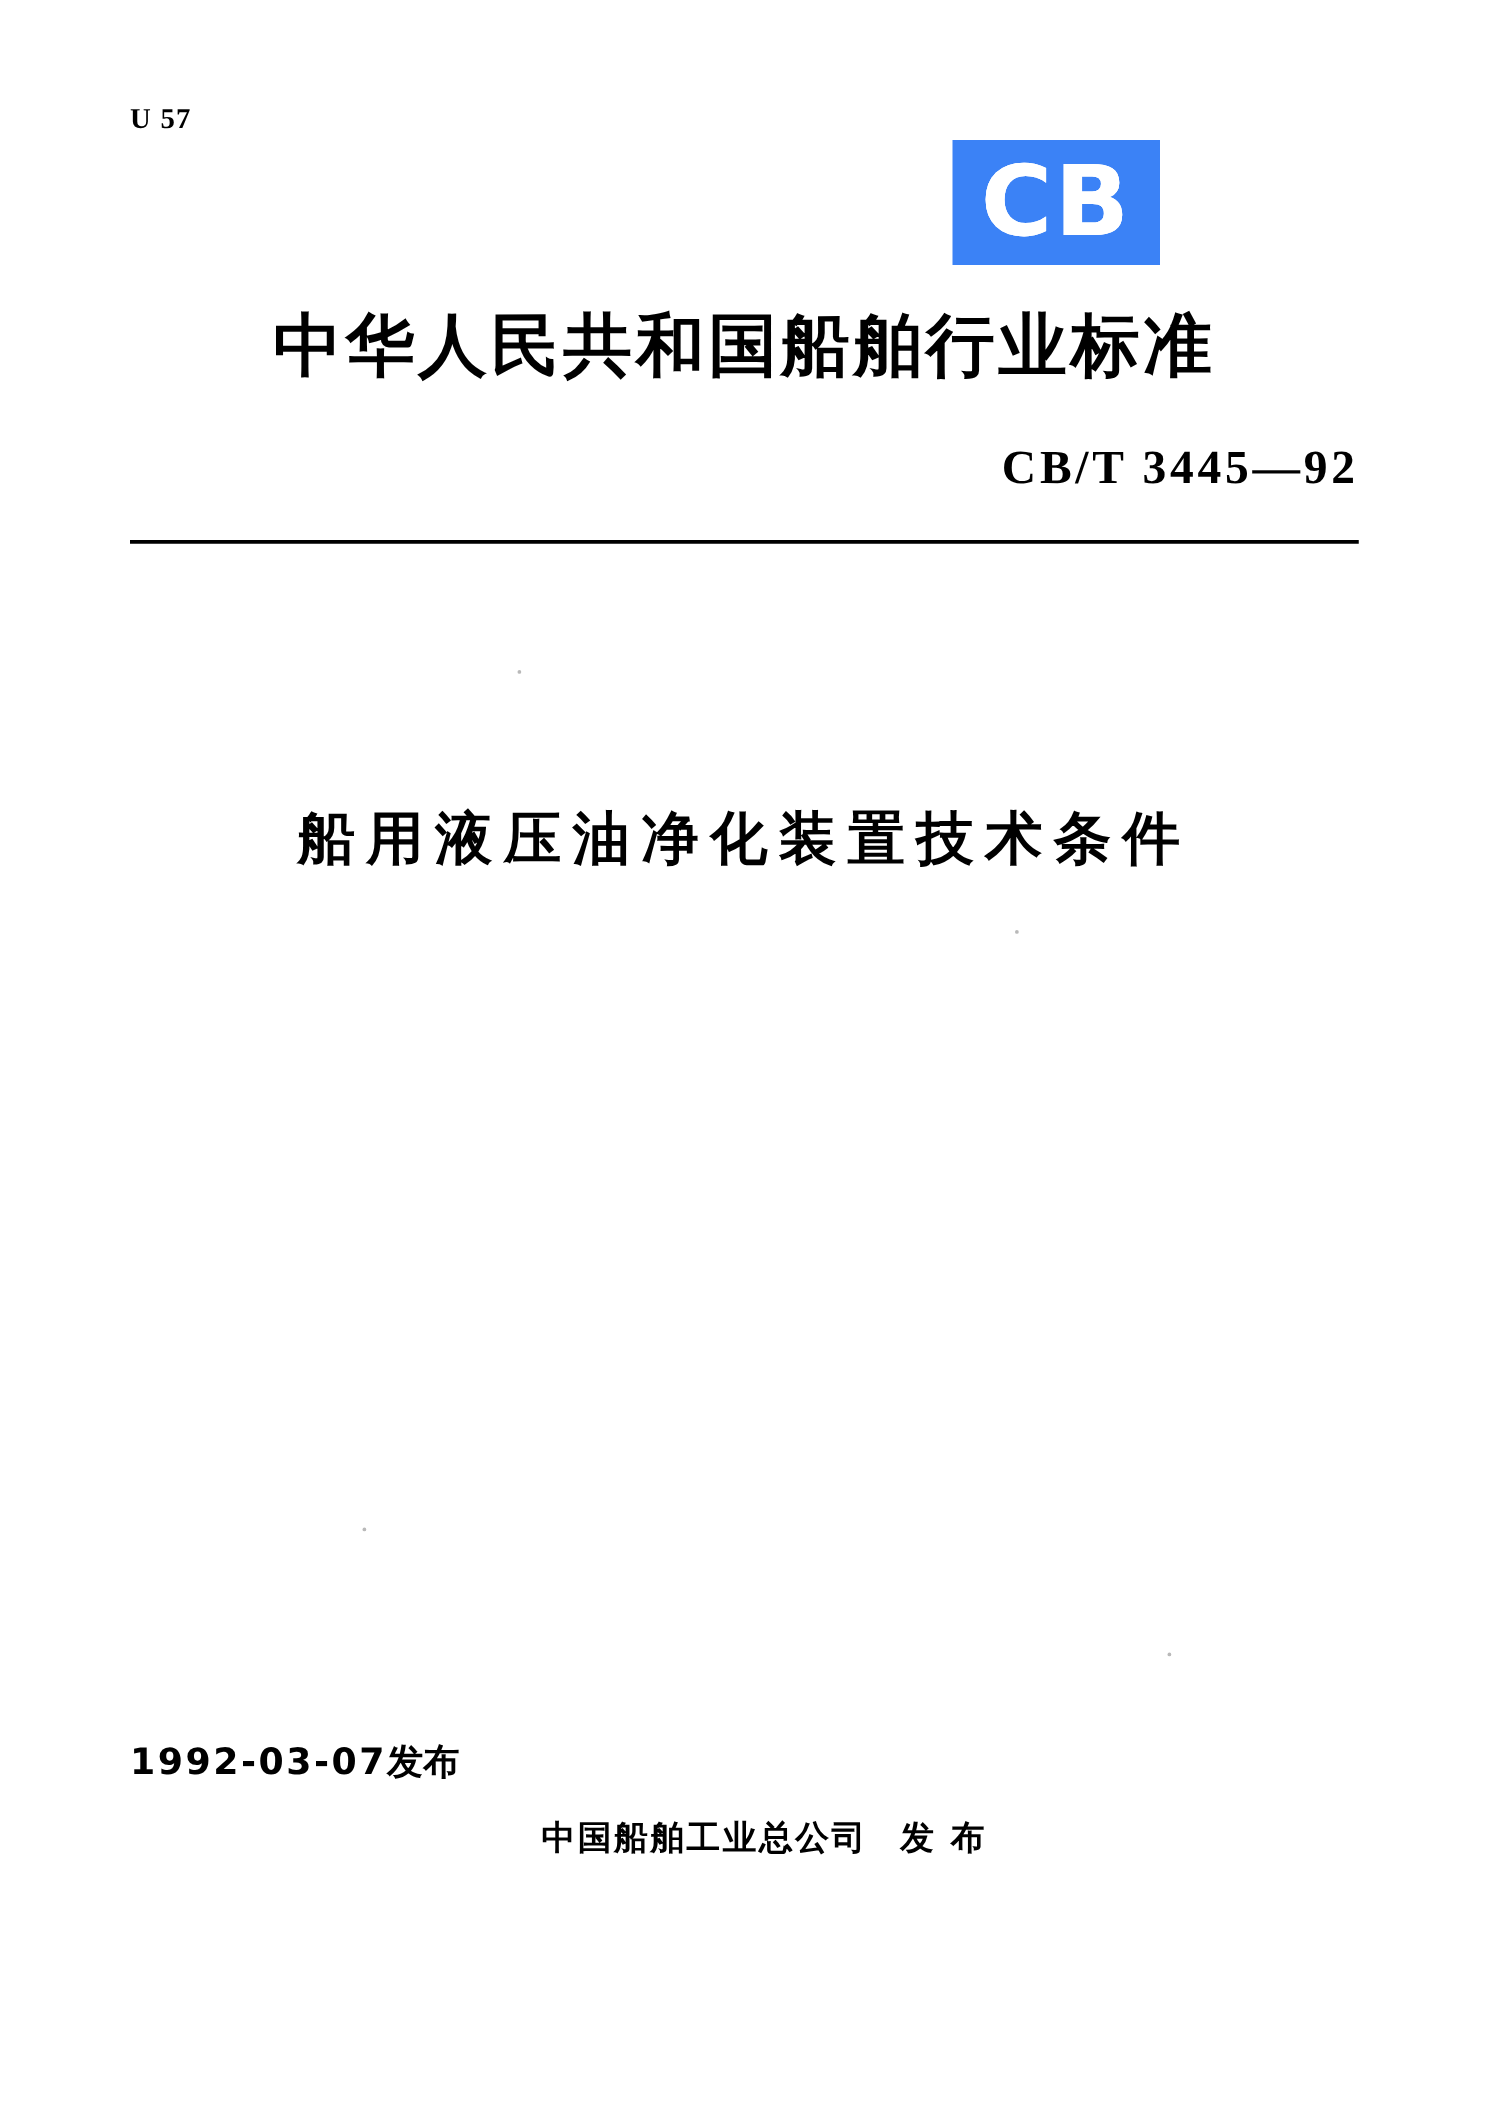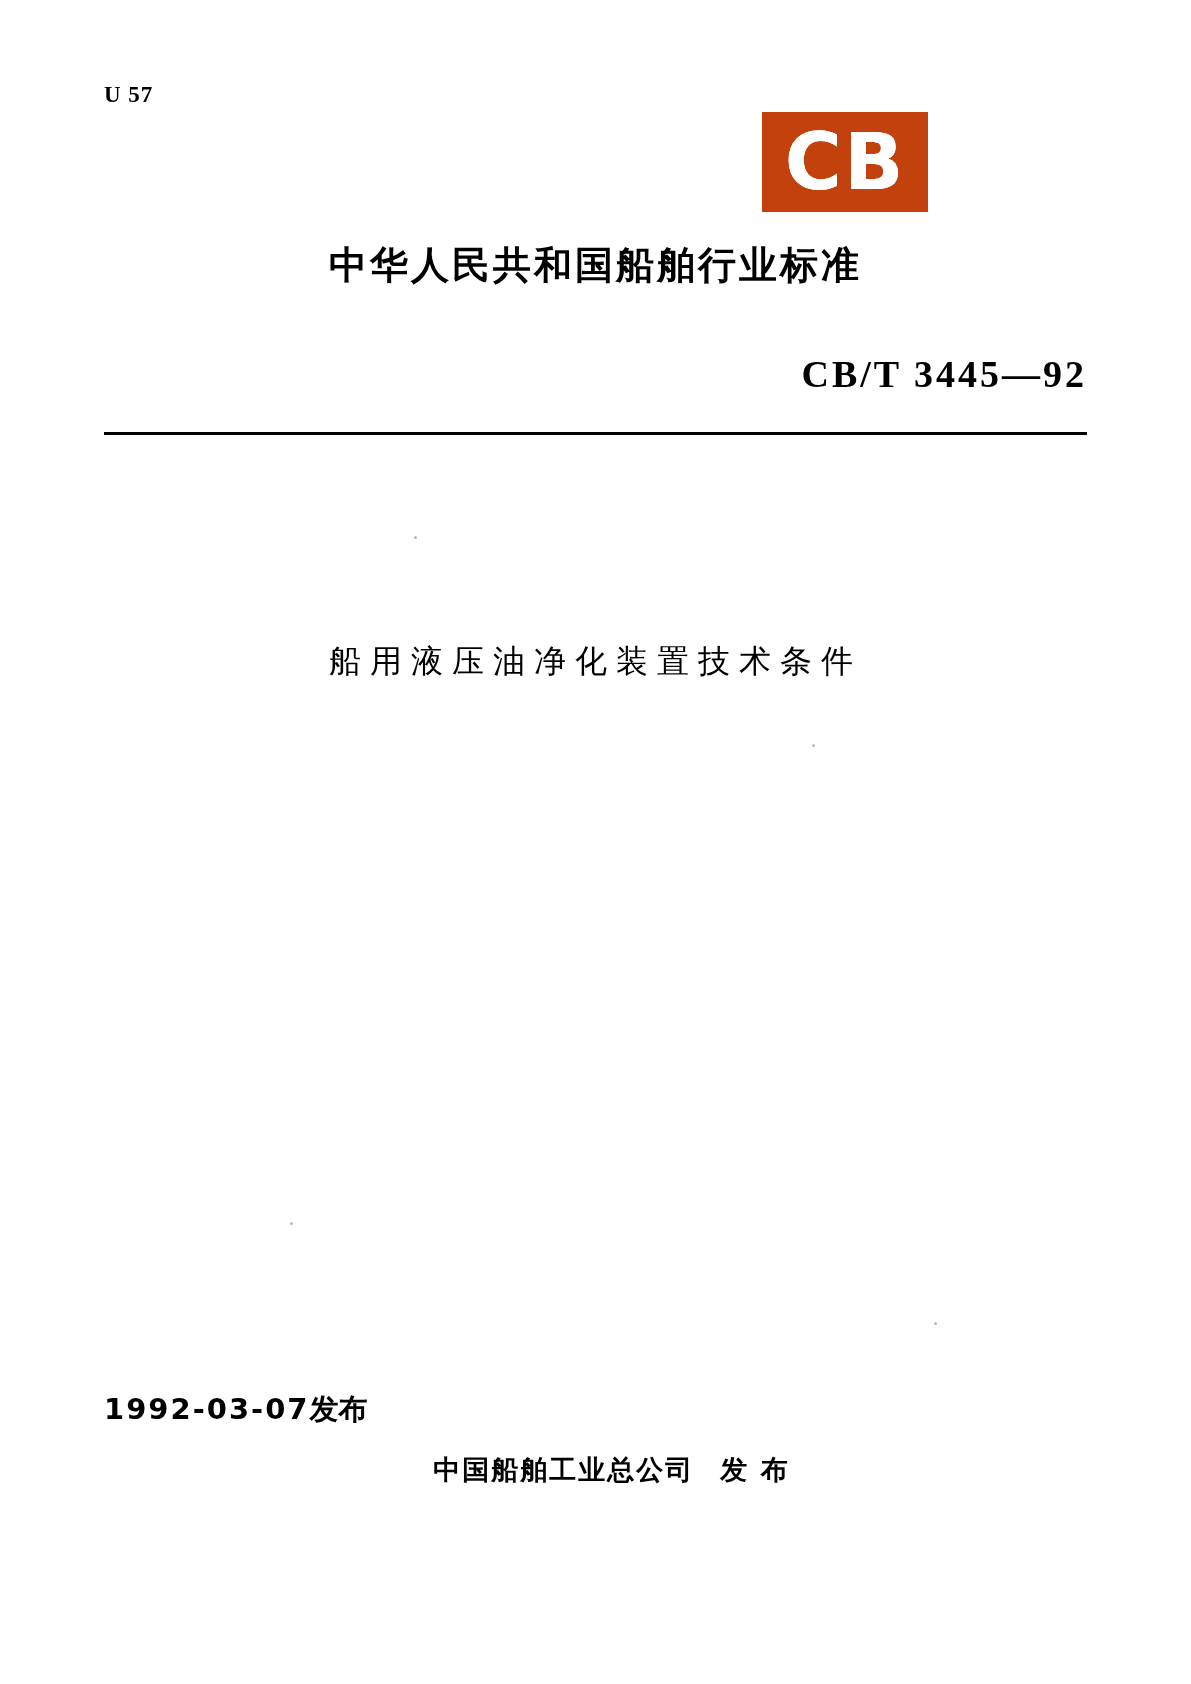--- a/index.html
+++ b/index.html
@@ -30,21 +30,21 @@
     letter-spacing: 1px;
   }
 
   
   .cb-logo {
     position: absolute;
     left: 762px;
     top: 112px;
     width: 166px;
     height: 100px;
-    background: #c2410c;
+    background: #3b82f6;
     display: flex;
     align-items: center;
     justify-content: center;
   }
   .cb-logo span {
     color: #ffffff;
     font-family: "DejaVu Sans", sans-serif;
     font-weight: bold;
     font-size: 78px;
     line-height: 78px;
@@ -55,21 +55,21 @@
 
   
   .org-title {
     position: absolute;
     left: 0;
     right: 0;
     top: 240px;
     text-align: center;
     font-family: "DejaVu Sans", sans-serif;
     font-weight: bold;
-    font-size: 38px;
+    font-size: 55px;
     letter-spacing: 3px;
   }
 
   
   .std-number {
     position: absolute;
     right: 104px;
     top: 352px;
     font-family: "Liberation Serif", serif;
     font-weight: bold;
@@ -88,22 +88,22 @@
   }
 
   
   .doc-title {
     position: absolute;
     left: 0;
     right: 0;
     top: 640px;
     text-align: center;
     font-family: "DejaVu Sans", sans-serif;
-    font-weight: normal;
-    font-size: 32px;
+    font-weight: bold;
+    font-size: 46px;
     letter-spacing: 9px;
   }
 
   
   .date-row {
     position: absolute;
     left: 104px;
     right: 104px;
     top: 1358px;
     display: flex;

